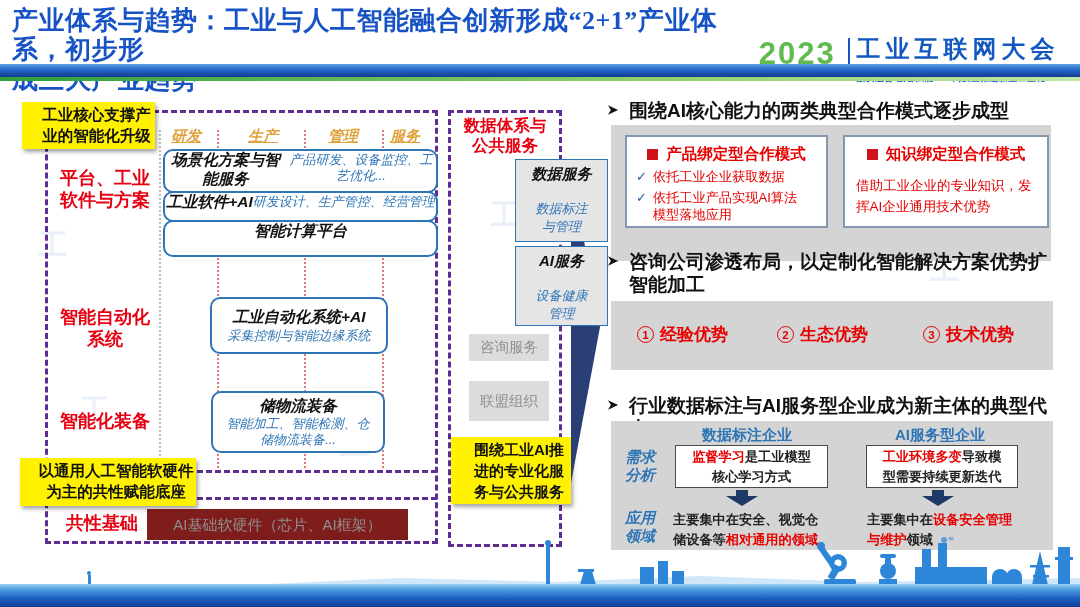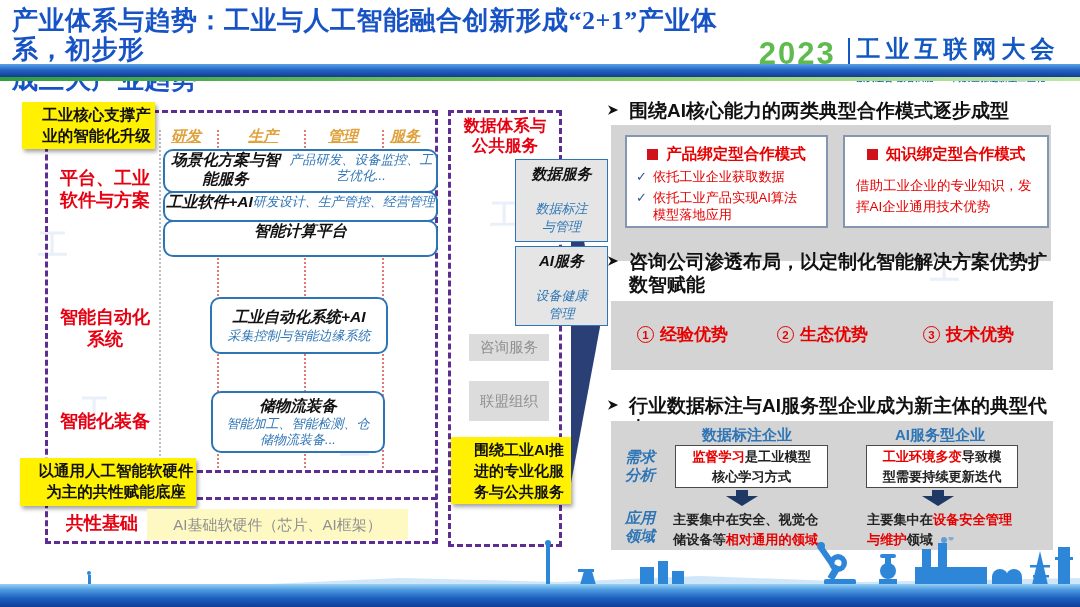--- a/index.html
+++ b/index.html
@@ -48,21 +48,21 @@
   .bluebox { position:absolute; background:#fff; border:2px solid #2E75B6; border-radius:10px;
              text-align:center; z-index:2; }
   .bluebox .bt { font-size:15.5px; font-weight:bold; font-style:italic; color:#111; line-height:1.2; }
   .bluebox .bs { font-size:13px; font-style:italic; color:#2E75B6; line-height:1.2; margin-top:1px; }
   .stack { position:absolute; left:163px; top:151px; width:275px; z-index:2; }
   .stack .bluebox { position:relative; left:0; top:0; width:275px; margin-top:-2px;
                     display:flex; flex-direction:row; justify-content:center; }
   .sb1 { height:44px; } .sb2 { height:31px; } .sb3 { height:37px; }
   .box-auto  { left:210px; top:297px; width:178px; height:57px; display:flex; flex-direction:column; justify-content:center; }
   .box-equip { left:211px; top:391px; width:174px; height:62px; display:flex; flex-direction:column; justify-content:center; }
-  .base-box { position:absolute; left:147px; top:509px; width:261px; height:31px; background:#fef9c3;
+  .base-box { position:absolute; left:147px; top:509px; width:261px; height:31px; background:#7f1d1d;
               color:#8F8F8F; font-size:15px; text-align:center; line-height:31px; z-index:2; }
 
   
   .mid-title { position:absolute; left:450px; top:116px; width:110px; text-align:center;
                color:#E60012; font-weight:bold; font-size:16.5px; line-height:1.2; }
   .svc { position:absolute; left:467px; width:93px; background:#e5e5e5; border:1.5px solid #2E75B6;
          text-align:center; z-index:2;margin-left:48px; }
   .svc .st { font-size:15px; font-weight:bold; font-style:italic; color:#111; margin-top:5px; }
   .svc .ss { font-size:13px; font-style:italic; color:#2E75B6; line-height:1.35; margin-top:16px; }
   .svc1 { top:159px; height:83px; } .svc2 { top:246px; height:80px; }
@@ -281,21 +281,21 @@
       </div>
     </div>
   </div>
 
   <div class="bullet" style="left:607px;top:250px;width:450px;">
     <svg width="13" height="14" viewBox="0 0 14 14">
       <path d="M1 2 L12 7 L1 12 L4.2 7 Z" fill="#111"></path>
     </svg>
     <div>
       <span>咨询公司渗透布局，以定制化智能解决方案优势扩</span><br>
-      <span>数智赋能</span>
+      <span>智能加工</span>
     </div>
   </div>
   <div class="panel p2">
     <div class="adv-item" style="left:26px;">
       <span class="circ">1</span>
       <span class="al">经验优势</span>
     </div>
     <div class="adv-item" style="left:166px;">
       <span class="circ">2</span>
       <span class="al">生态优势</span>

